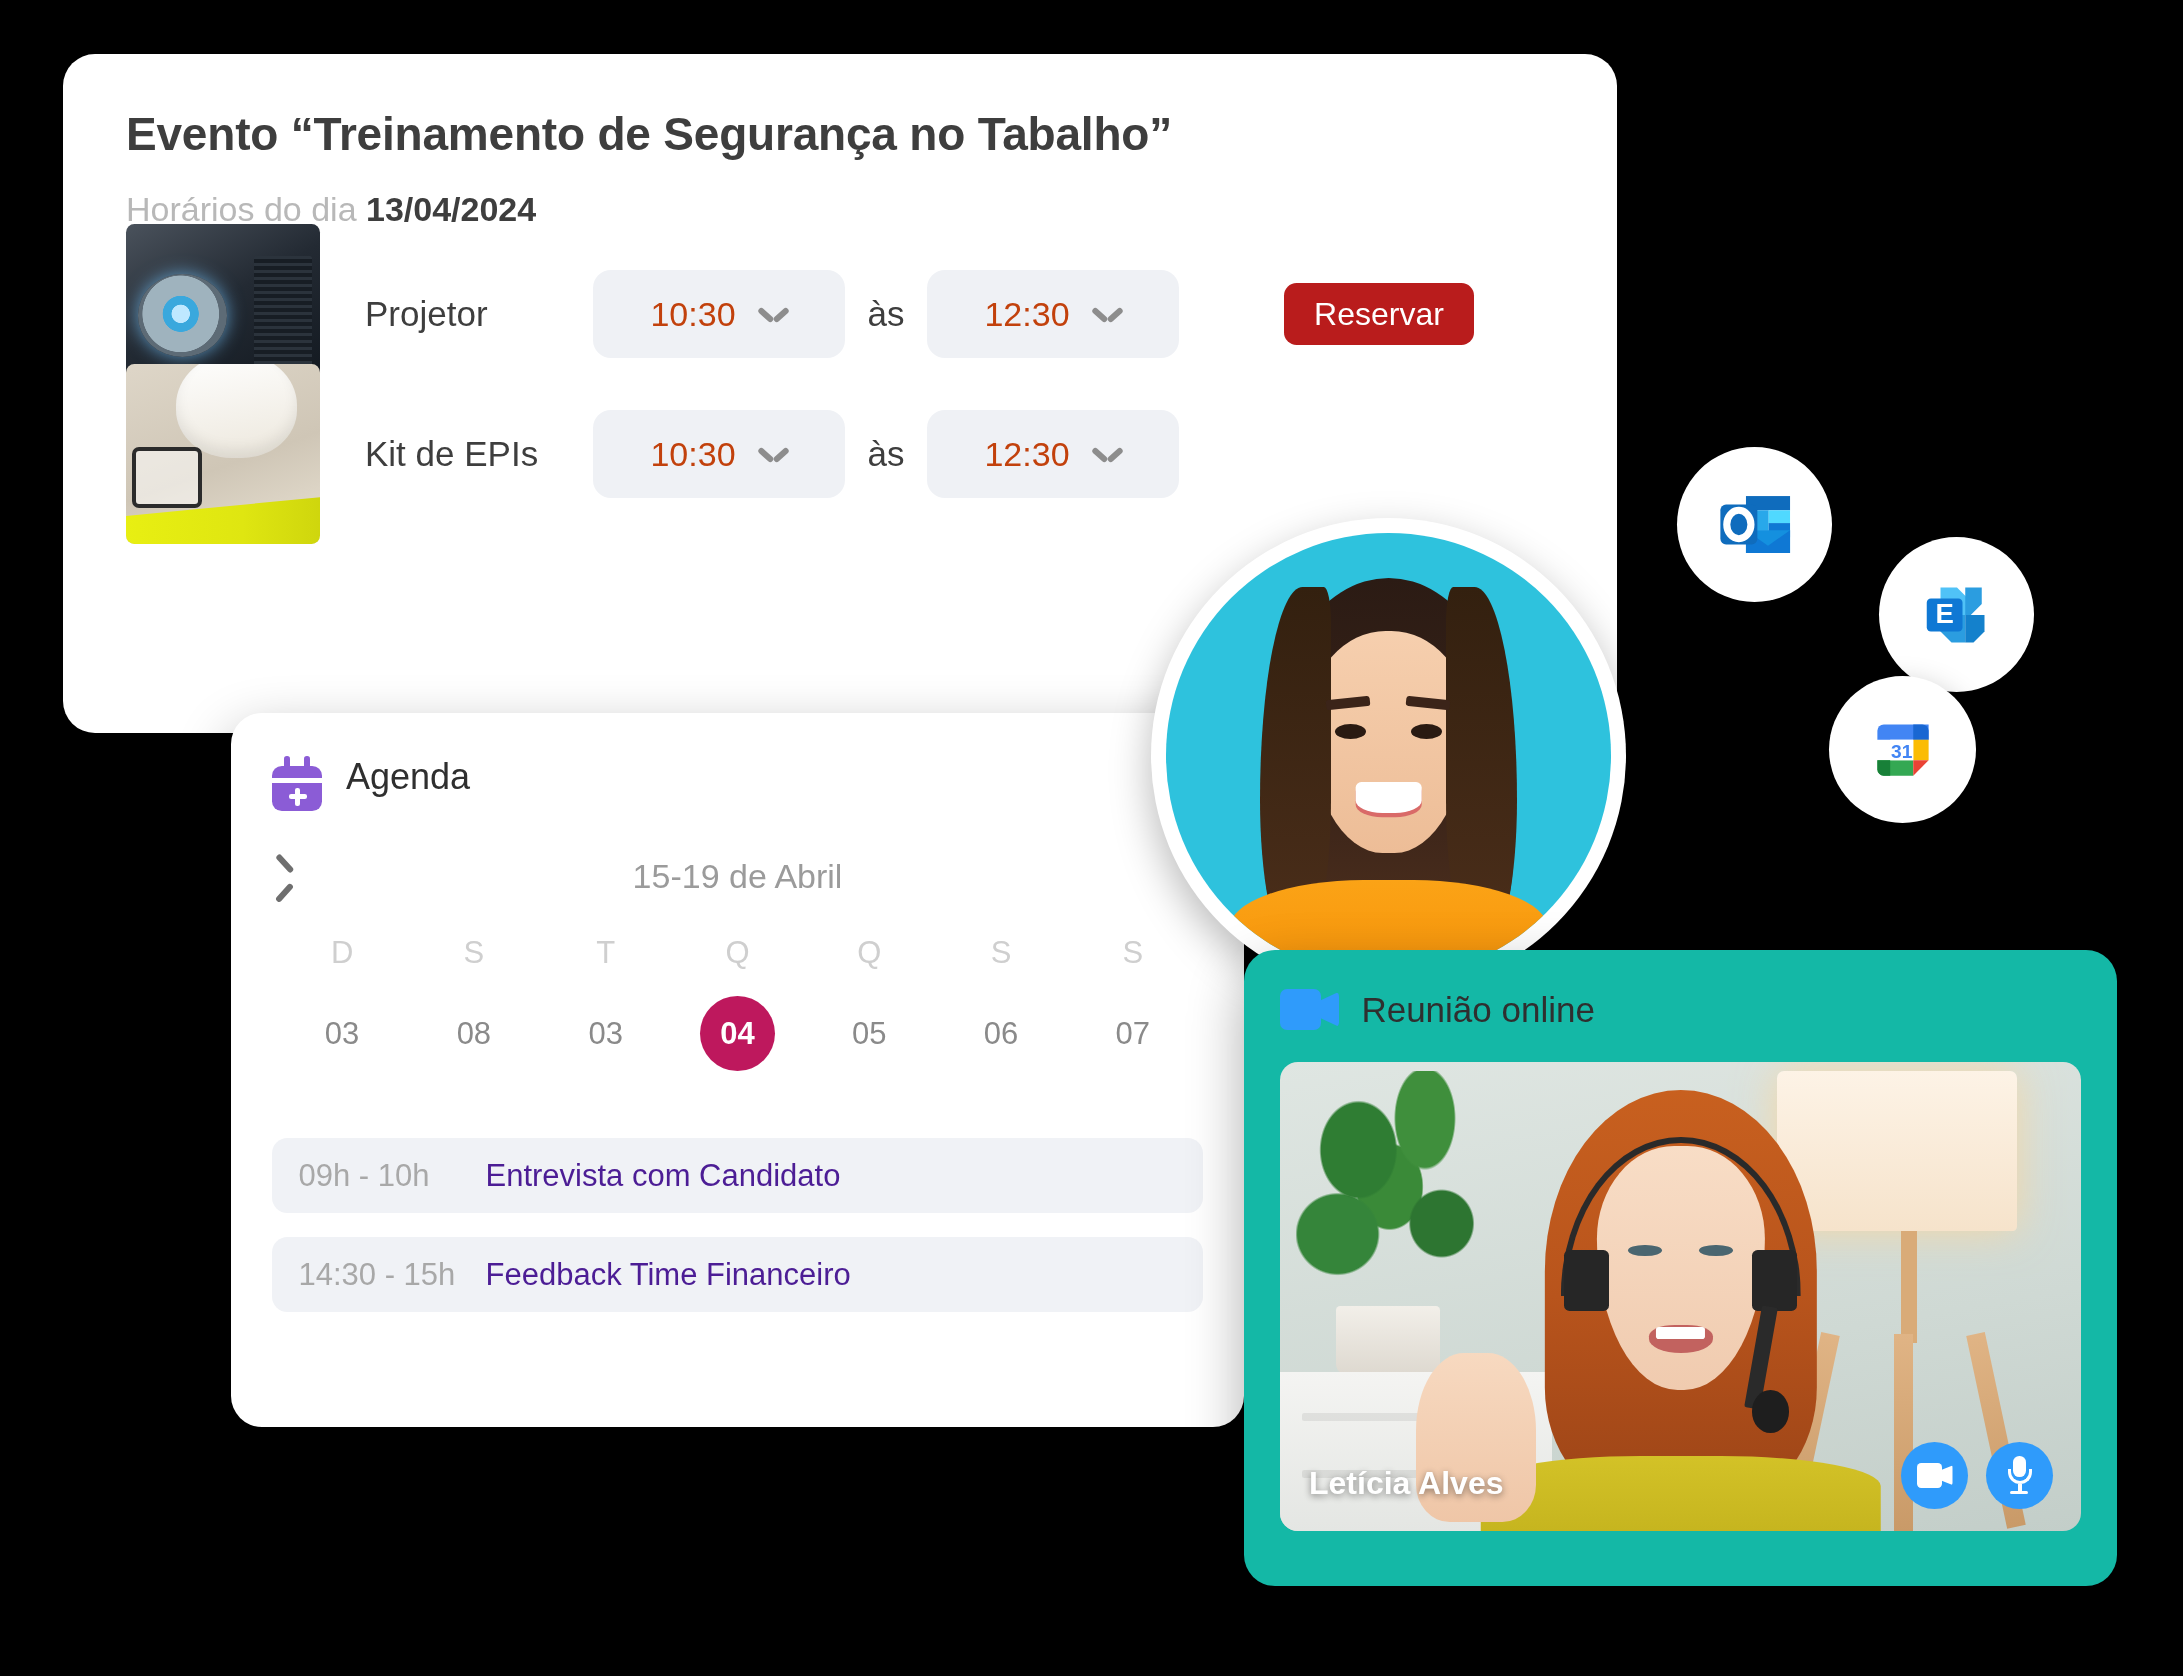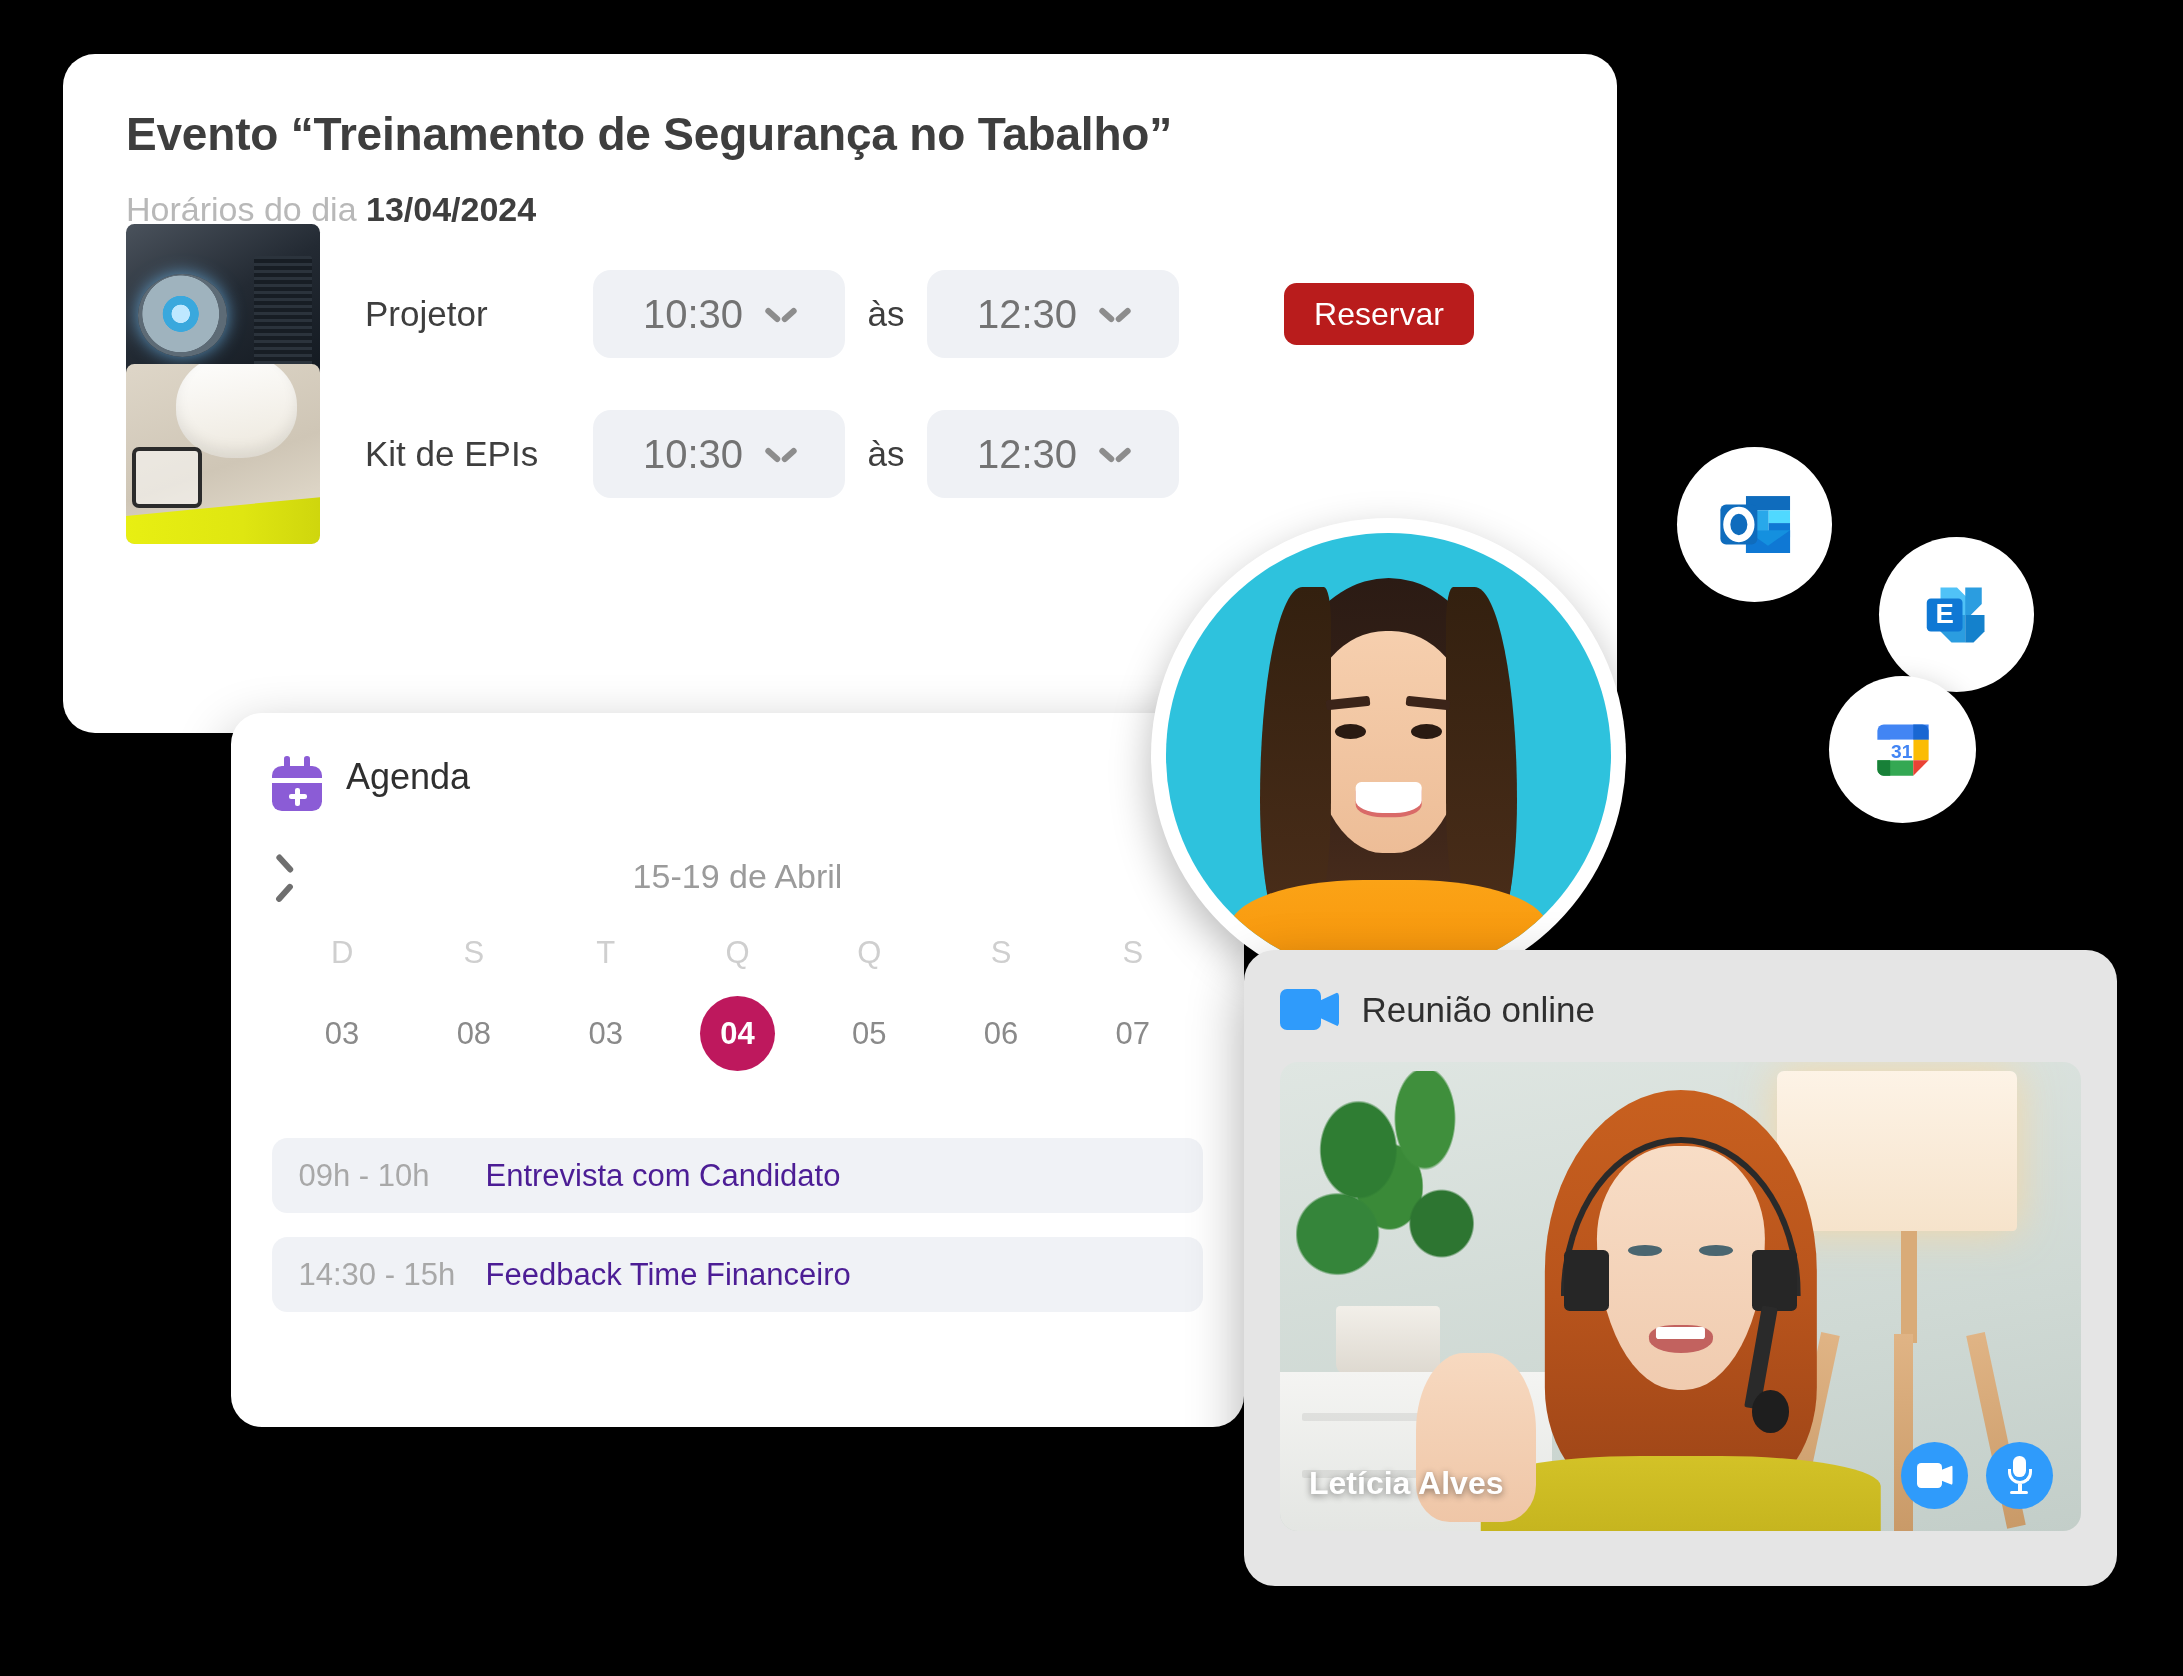--- a/index.html
+++ b/index.html
@@ -71,21 +71,21 @@
 
   .res-label {
     width: 228px; margin-left: 45px; flex: none;
     font-size: 35px; color: #3e3e3e; font-weight: 400;
   }
   .time-select {
     width: 252px; height: 88px; border-radius: 18px;
     background: #eff1f5; display: flex; align-items: center;
     justify-content: center; gap: 24px; flex: none;
   }
-  .time-select .tval { font-size: 40px; color: #737373; font-weight: 500; }
+  .time-select .tval { font-size: 34px; color: #c2410c; font-weight: 500; }
   .chev {
     width: 28px; height: 15.4px; position: relative; flex: none;
   }
   .chev::before, .chev::after {
     content:""; position:absolute; top:0; width: 18px; height: 6.3px;
     background:#8d8d8d; border-radius: 3.5px;
   }
   .chev::before { left: -0.7px; transform: rotate(42deg); transform-origin: left center; }
   .chev::after  { right: -0.7px; transform: rotate(-42deg); transform-origin: right center; }
 
@@ -226,21 +226,21 @@
     box-shadow: 0 11.2px 31px rgba(0,0,0,.3);
   }
   .badge-outlook { left: 1677px; top: 447px; width: 155px; height: 155px; }
   .badge-exchange { left: 1879px; top: 537px; width: 155px; height: 155px; }
   .badge-gcal { left: 1829px; top: 676px; width: 147px; height: 147px; }
 
   
   .meet-card {
     position: absolute; left: 1244px; top: 950px;
     width: 873px; height: 636px;
-    background: #e5e5e5; border-radius: 31px;
+    background: #14b8a6; border-radius: 31px;
     box-shadow: 0 21px 56px rgba(0,0,0,.32);
     padding: 39px 36px 0 36px;
   }
   .meet-head { display:flex; align-items:center; gap: 22.4px; }
   .cam-icon {
     width: 59px; height: 41px; position: relative; flex:none;
   }
   .cam-icon .cbody {
     position:absolute; left:0; top:0; width: 41px; height: 41px;
     background:#2f9bfb; border-radius: 7px;

